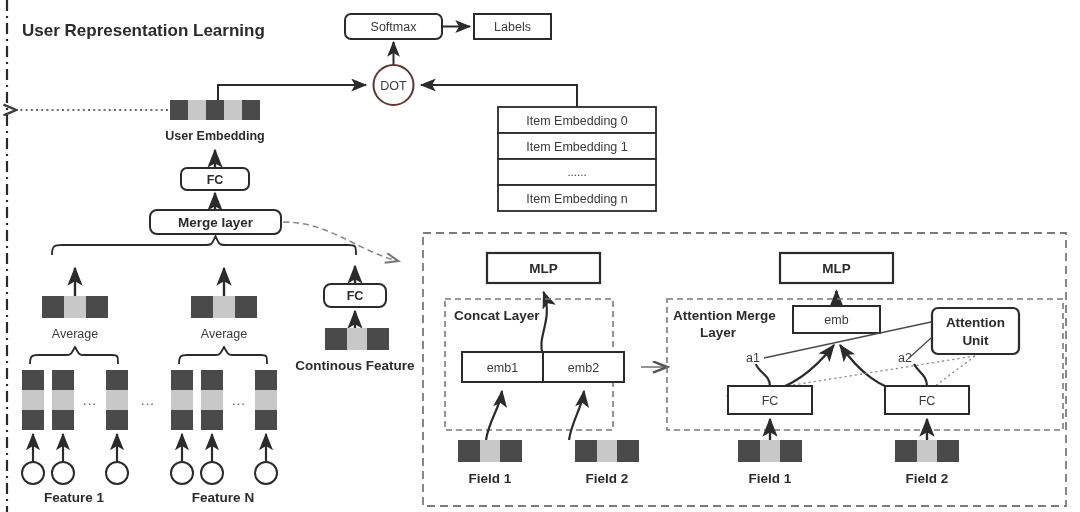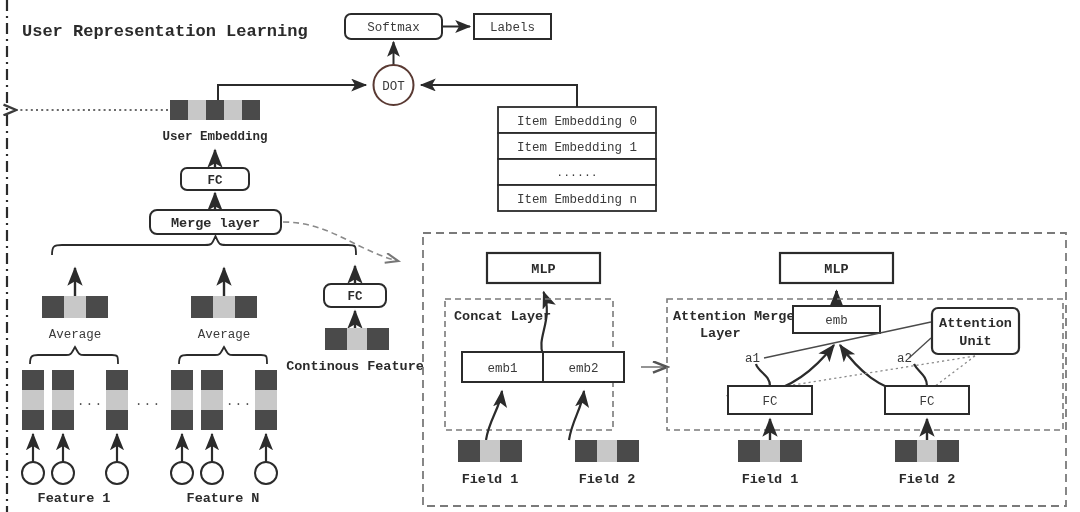--- a/index.html
+++ b/index.html
@@ -1,18 +1,18 @@
 <!DOCTYPE html>
 <html><head>
 <meta charset="utf-8">
 <style>
   html,body{margin:0;padding:0;background:#ffffff;}
   body{width:1080px;height:512px;overflow:hidden;
        font-family:"Liberation Sans","DejaVu Sans",sans-serif;}
-  #stage{position:relative;width:1002px;height:512px;font-family:Liberation Mono, monospace;}
+  #stage{position:relative;width:1002px;height:512px;}
   #stage svg{position:absolute;left:0;top:0;}
   .ttl{font-size:17px;font-weight:bold;fill:#2b2b2b;}
   .lbl{font-size:12.5px;fill:#3a3a3a;}
   .lblb{font-size:12.5px;font-weight:bold;fill:#2b2b2b;}
   .lblbig{font-size:13.5px;font-weight:bold;fill:#2b2b2b;}
   .sml{font-size:11.5px;fill:#3a3a3a;}
   .dots{font-size:13px;fill:#555;letter-spacing:1px;}
 </style>
 </head>
 <body>

